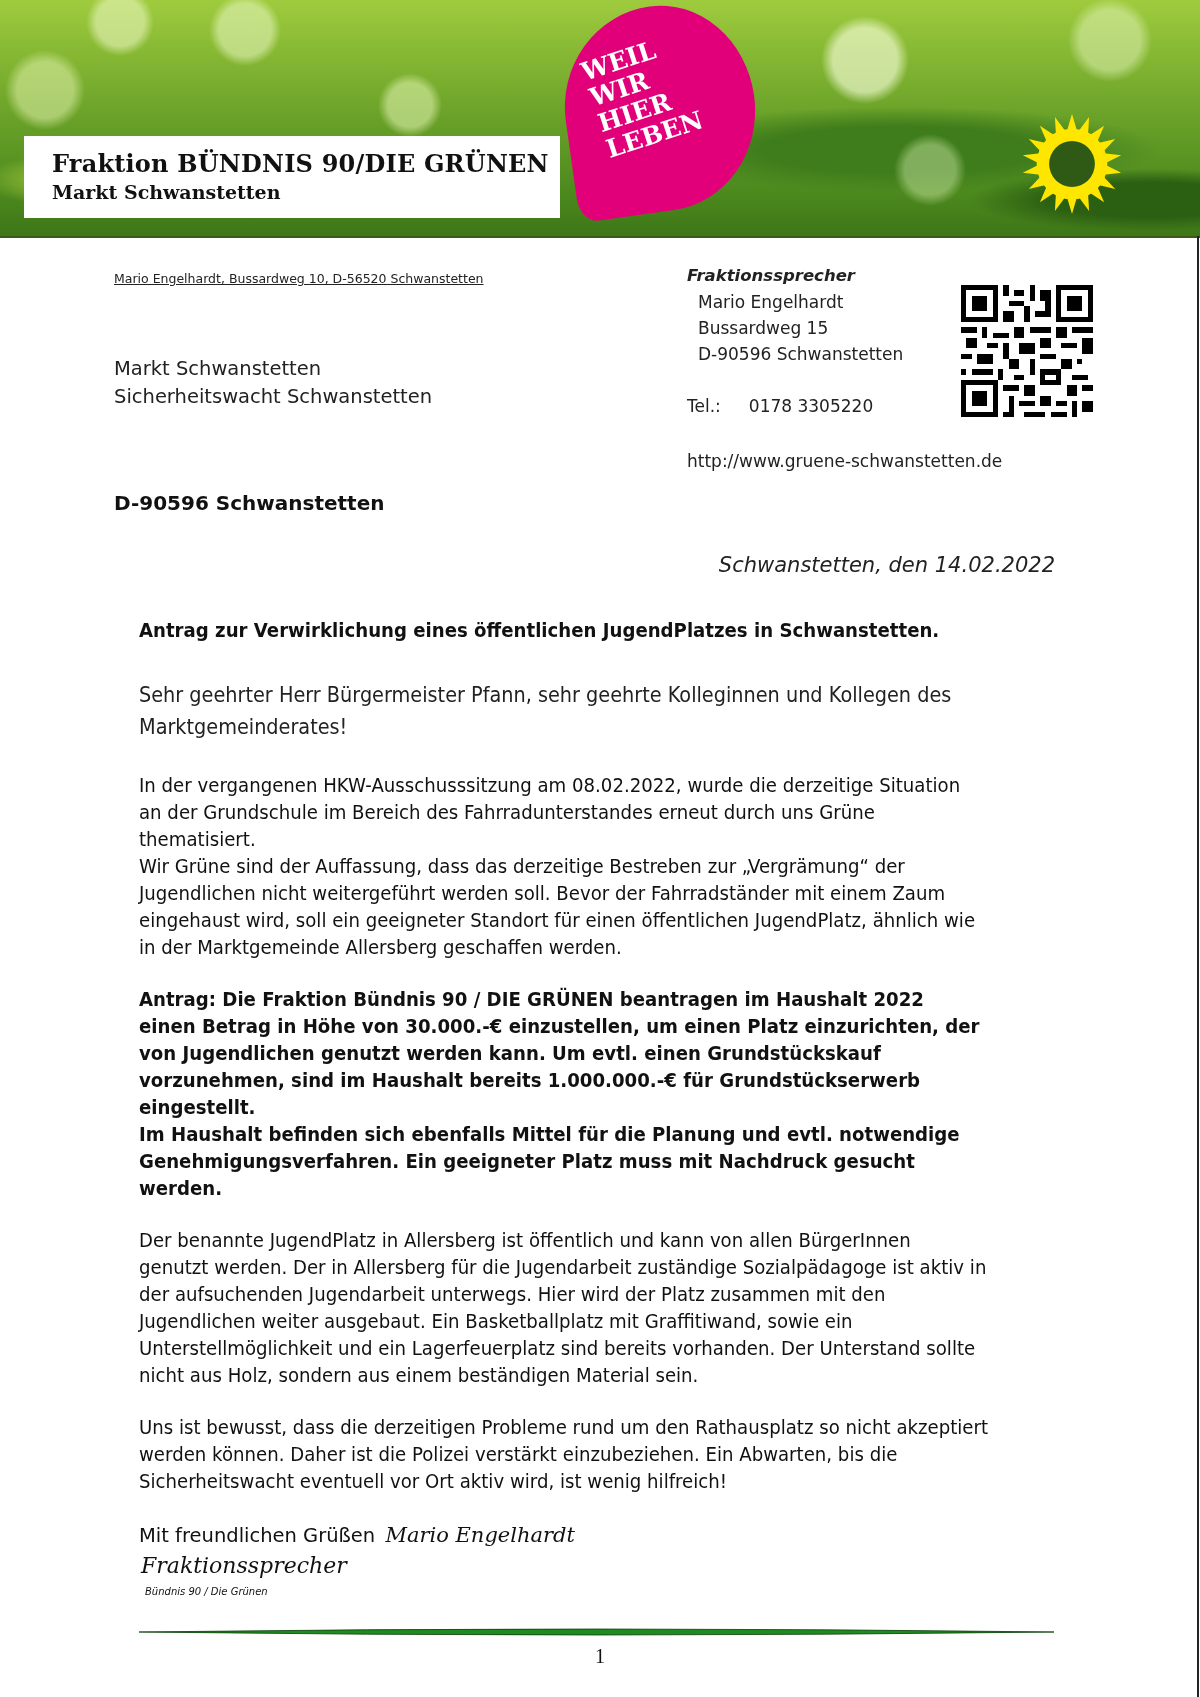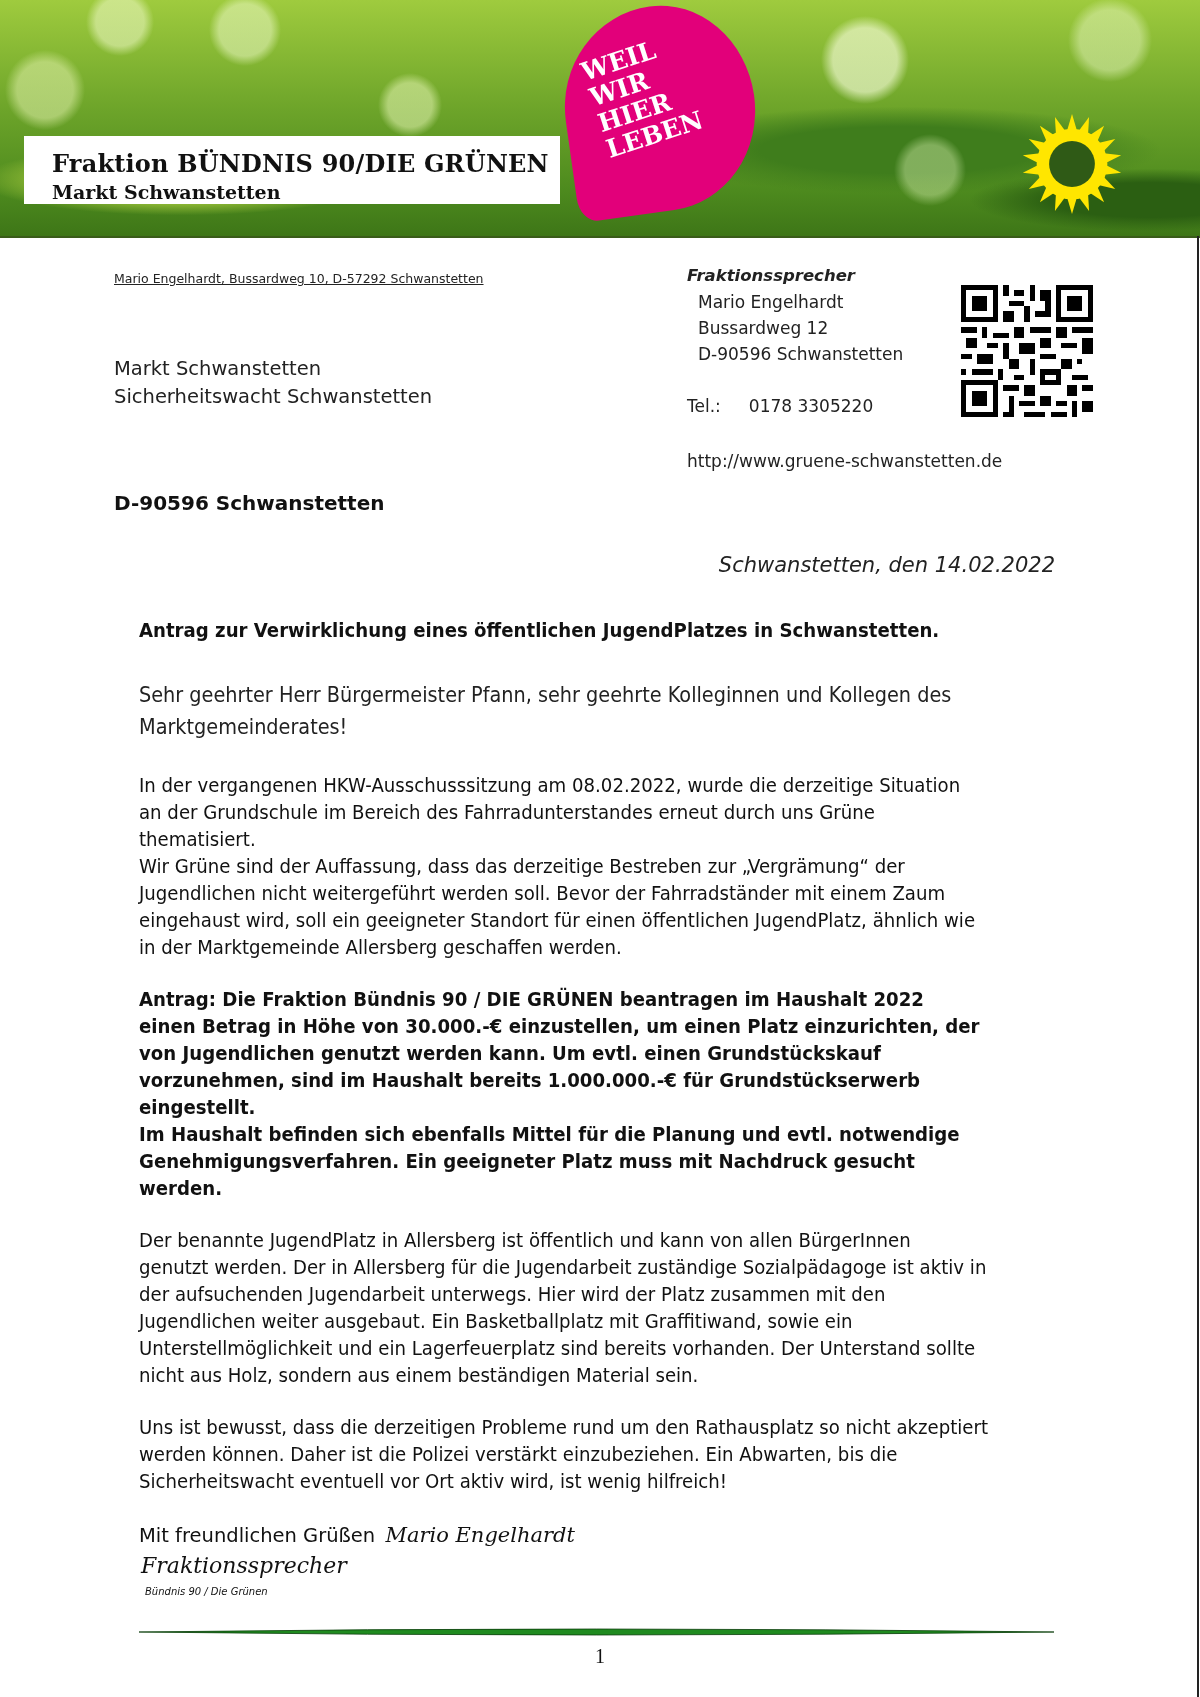--- a/index.html
+++ b/index.html
@@ -20,21 +20,21 @@
         radial-gradient(circle at 1110px 40px, rgba(230,245,190,0.5) 0 30px, transparent 42px),
         radial-gradient(ellipse at 180px 180px, #9cc23a 0 120px, transparent 200px),
         radial-gradient(ellipse at 900px 150px, #3f7d1c 0 140px, transparent 260px),
         radial-gradient(ellipse at 1150px 200px, #2b5f12 0 100px, transparent 180px),
         linear-gradient(180deg, #9fcb3e 0%, #6ea52a 45%, #4d8a1e 80%, #3d7517 100%);
     }
     .banner-bottom-line { position: absolute; left: 0; top: 236px; width: 1200px; height: 2px; background: #3a5c1a; }
     .right-edge-line { position: absolute; left: 1197px; top: 236px; width: 2px; height: 1461px; background: #222; }
 
     .title-box {
-      position: absolute; left: 24px; top: 136px; width: 536px; height: 68px; background: #ffffff;
+      position: absolute; left: 24px; top: 136px; width: 536px; height: 82px; background: #ffffff;
     }
     .title-line1 {
       position: absolute; left: 28px; top: 13px; font-family: "DejaVu Serif", serif; font-weight: bold;
       font-size: 24px; letter-spacing: 0.2px; color: #111; white-space: nowrap;
     }
     .title-line2 {
       position: absolute; left: 28px; top: 45px; font-family: "DejaVu Serif", serif; font-weight: bold;
       font-size: 19px; color: #111; white-space: nowrap;
     }
 
@@ -139,32 +139,32 @@
       <polygon points="50,2 56,22 44,22" transform="rotate(320 50 50)"></polygon>
       <polygon points="50,2 56,22 44,22" transform="rotate(340 50 50)"></polygon>
       <circle cx="50" cy="50" r="34"></circle>
     </g>
     <circle cx="50" cy="50" r="22" fill="#2f5a16"></circle>
   </svg>
 </div>
 <div class="banner-bottom-line"></div>
 <div class="right-edge-line"></div>
 
-<div class="return-address">Mario Engelhardt, Bussardweg 10, D-57292 Schwanstetten</div>
+<div class="return-address">Mario Engelhardt, Bussardweg 10, D-56520 Schwanstetten</div>
 
 <div class="recipient">
   <div>Markt Schwanstetten</div>
   <div>Sicherheitswacht Schwanstetten</div>
 </div>
 <div class="recipient-city">D-90596 Schwanstetten</div>
 
 <div class="contact">
   <div class="contact-role">Fraktionssprecher</div>
   <div class="contact-line">Mario Engelhardt</div>
-  <div class="contact-line">Bussardweg 12</div>
+  <div class="contact-line">Bussardweg 15</div>
   <div class="contact-line">D-90596 Schwanstetten</div>
 </div>
 <div class="contact-tel">
   <span>Tel.:</span><span class="tel-num">0178 3305220</span>
 </div>
 <div class="contact-web">
   <div>http://www.gruene-schwanstetten.de</div>
 </div>
 
 <svg class="qr" viewBox="0 0 25 25" shape-rendering="crispEdges">

